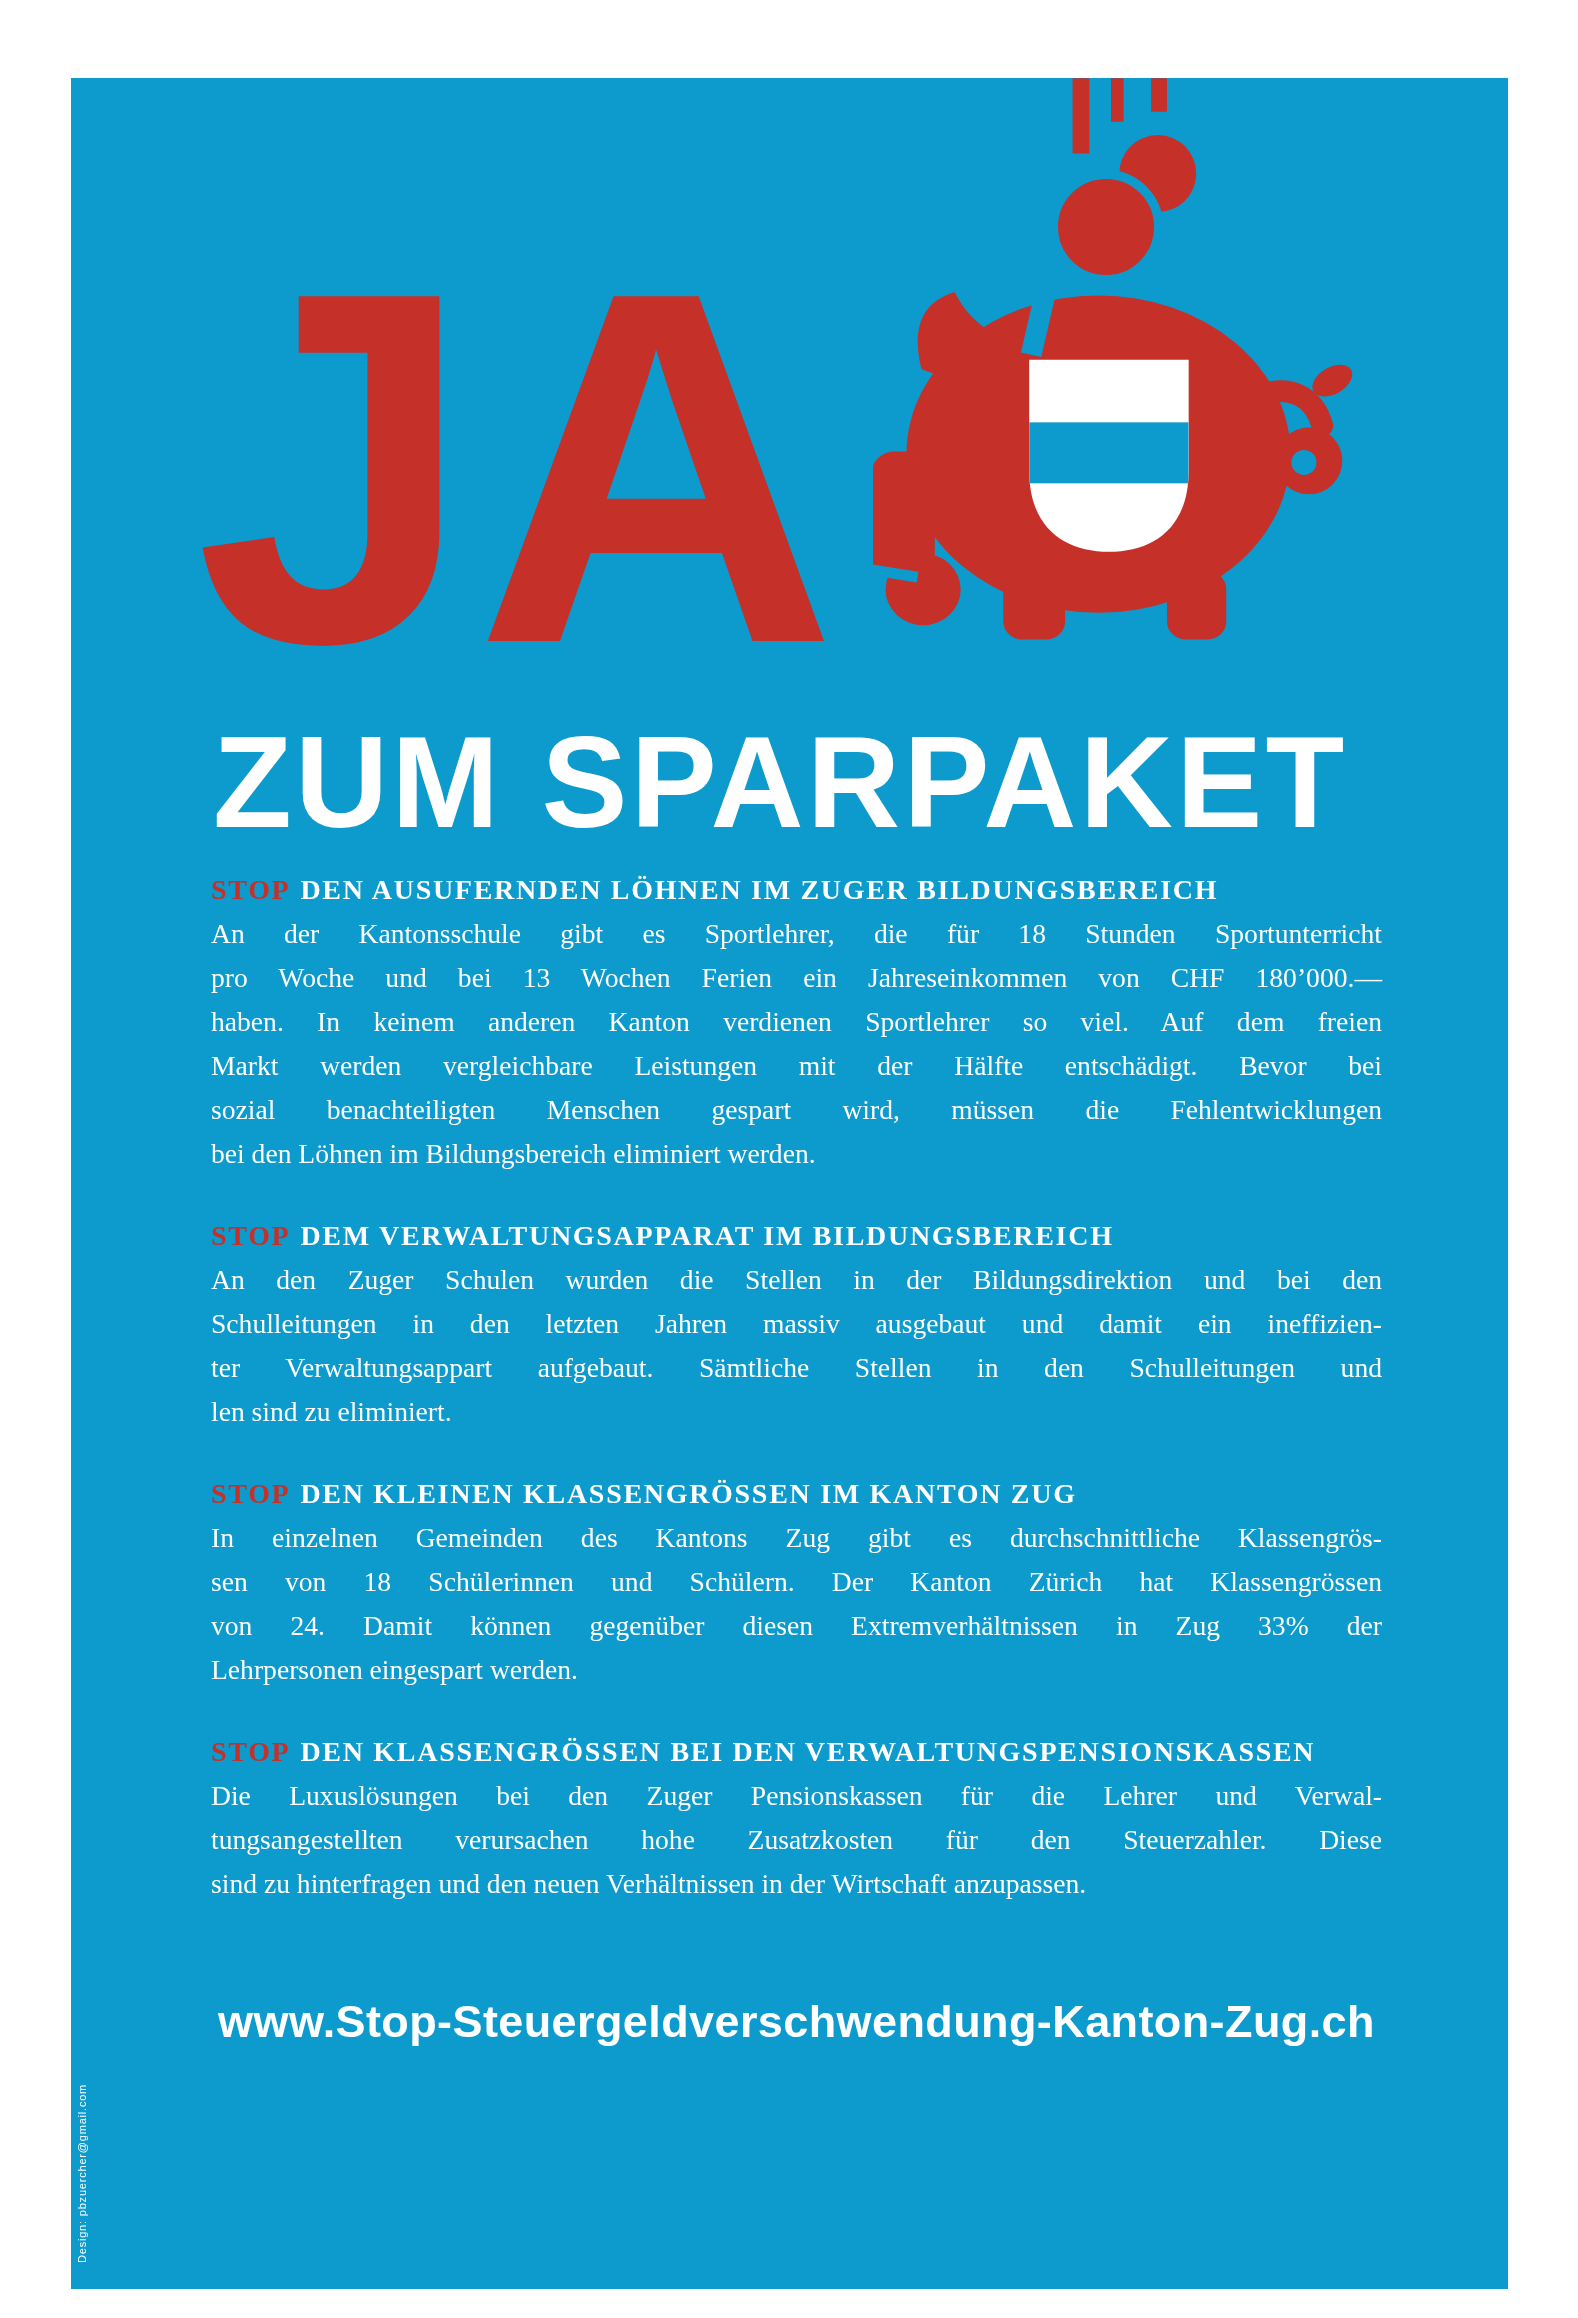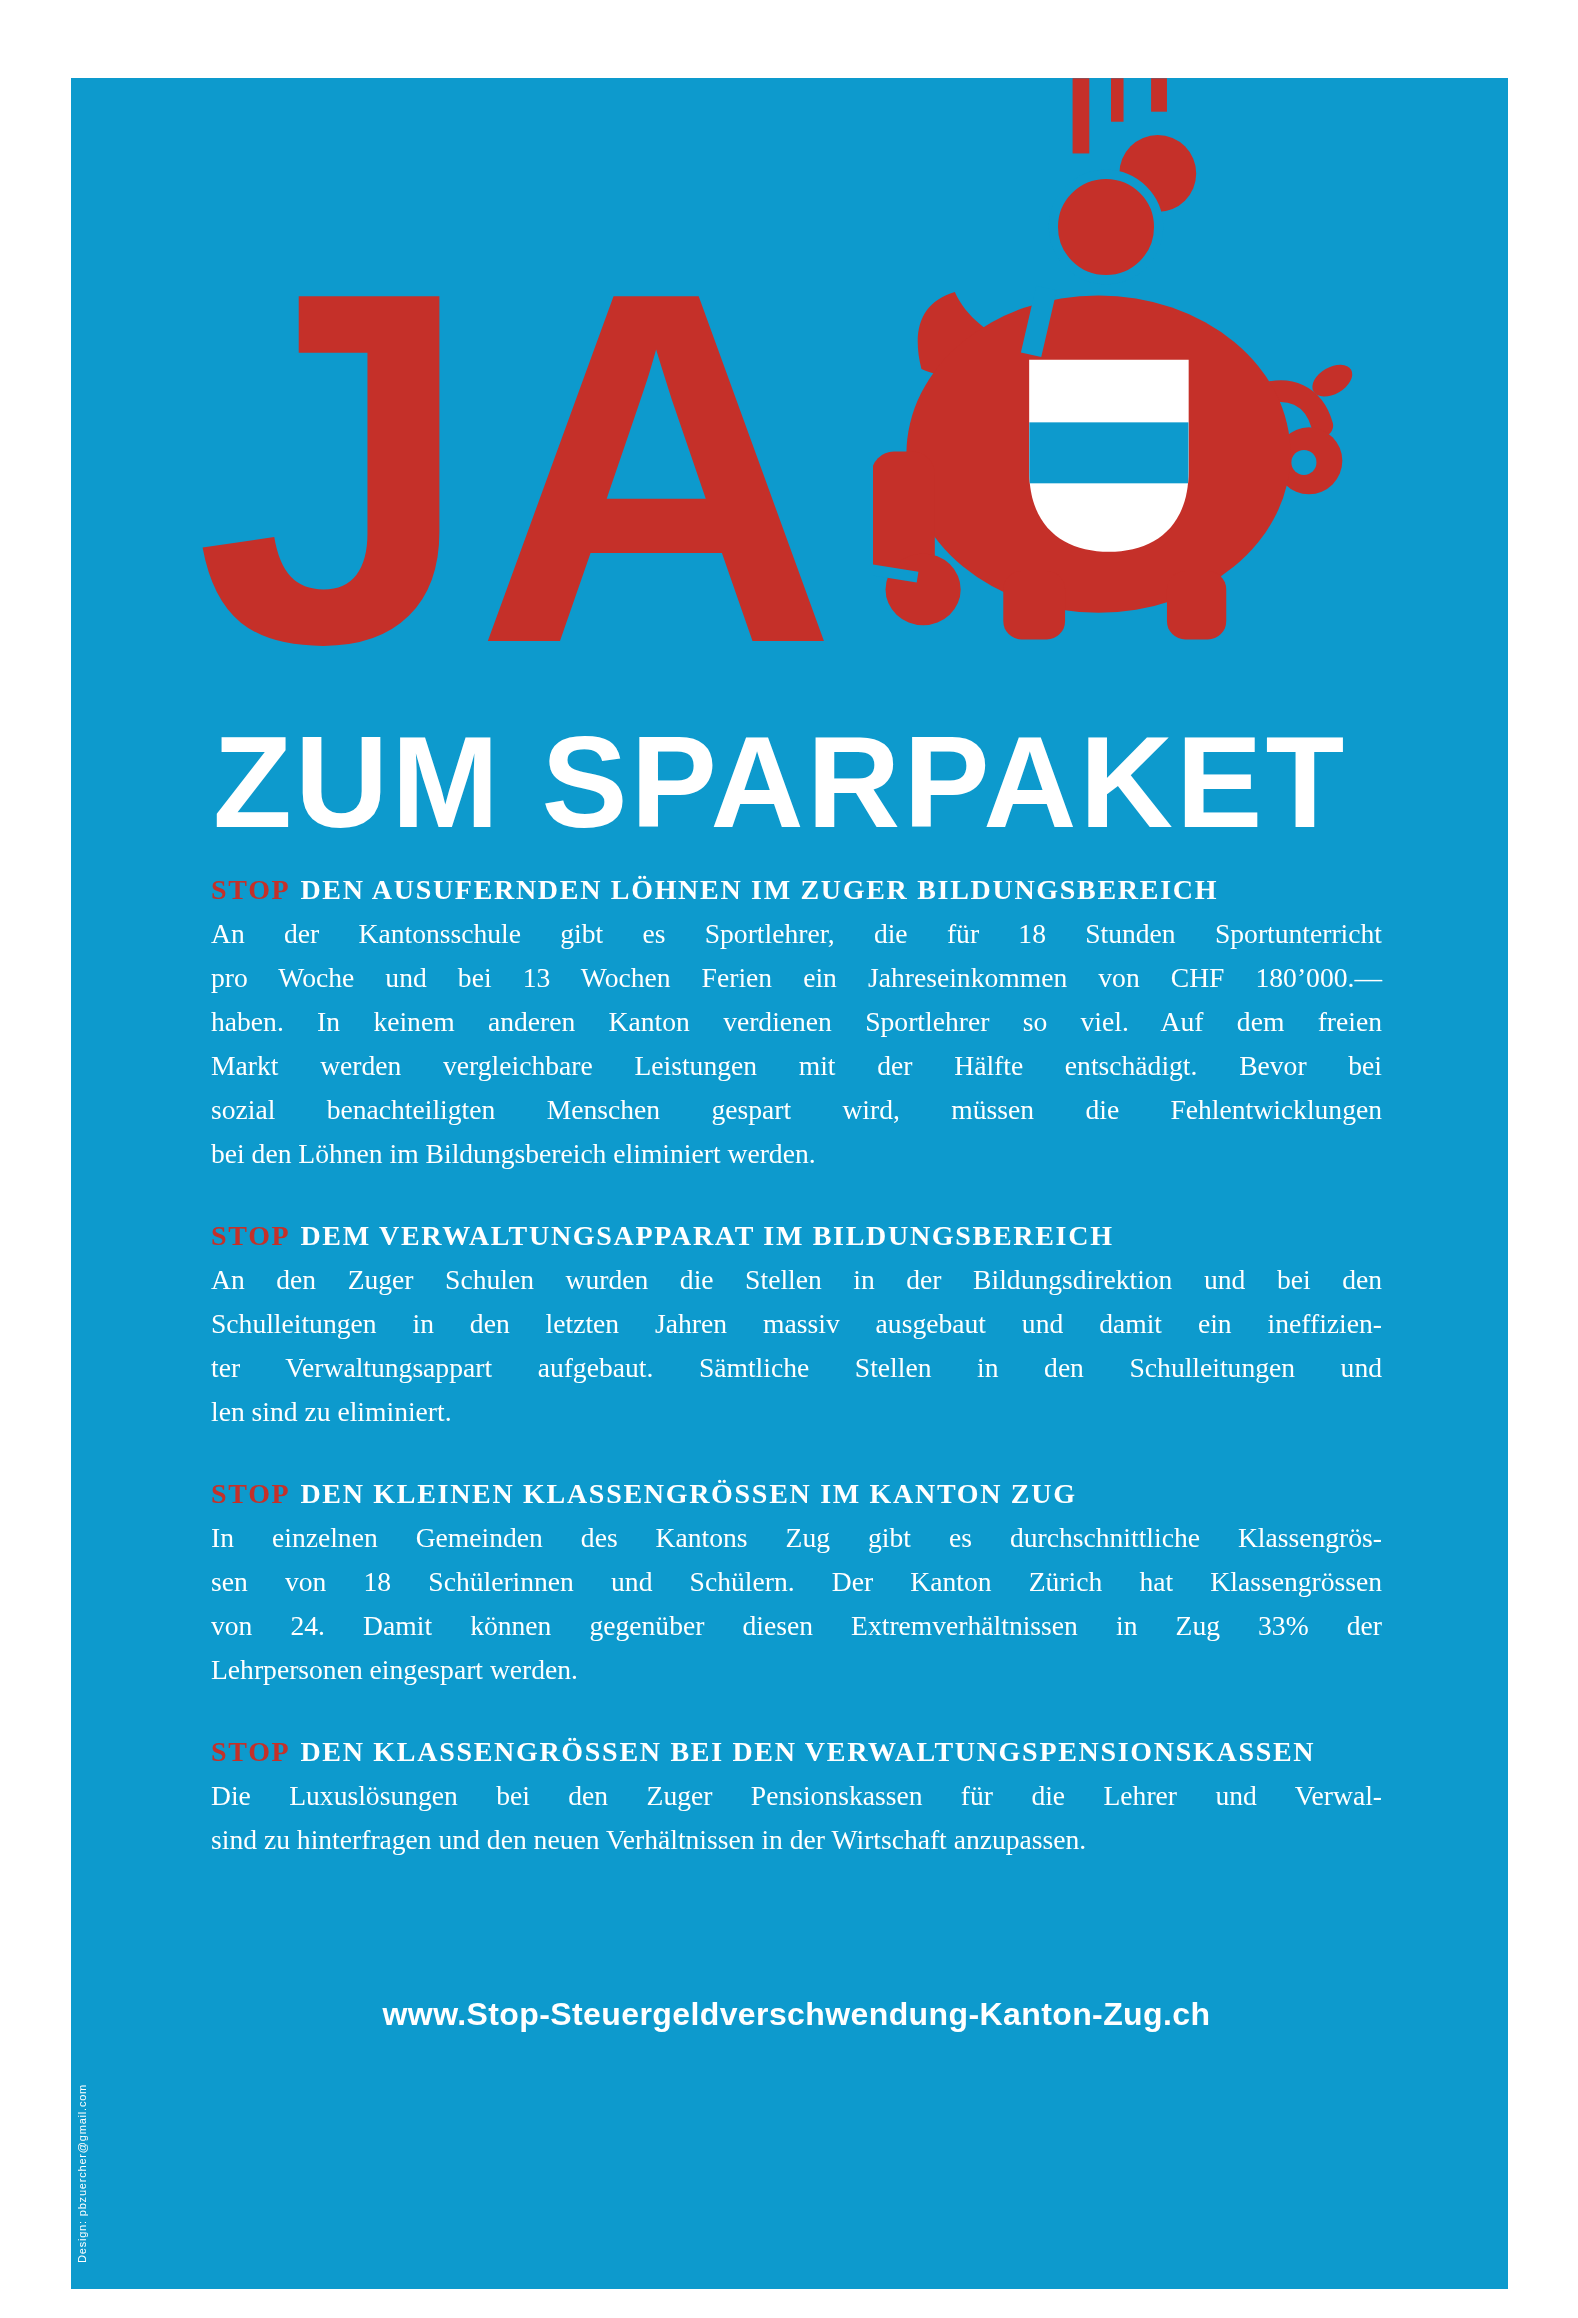--- a/index.html
+++ b/index.html
@@ -30,21 +30,21 @@
     letter-spacing:1.7px;white-space:nowrap;
   }
   .stop{color:#c53029;margin-right:10px;}
   .bodyline{
     font-size:27.6px;line-height:44px;color:#ffffff;
     text-align:justify;text-align-last:justify;
   }
   .bodyline.last{text-align-last:left;}
   .website{
     position:absolute;left:140px;top:1917px;width:1171px;text-align:center;
-    font-size:32px;line-height:1.2;font-weight:bold;color:#ffffff;
+    font-size:45px;line-height:1.2;font-weight:bold;color:#ffffff;
     letter-spacing:0.4px;white-space:nowrap;
   }
   .credit{
     position:absolute;left:16.7px;bottom:26px;
     transform-origin:0 100%;transform:rotate(-90deg);
     font-size:11px;color:#ffffff;letter-spacing:0.8px;white-space:nowrap;
   }
 </style>
 </head>
 <body>
@@ -138,20 +138,21 @@
           <div class="bodyline last">Lehrpersonen eingespart werden.</div>
         </div>
   </div>
 
   <div class="section">
     <div class="heading">
       <span class="stop">STOP</span><span class="htext">DEN KLASSENGRÖSSEN BEI DEN VERWALTUNGSPENSIONSKASSEN</span>
     </div>
     <div class="lines">
           <div class="bodyline">Die Luxuslösungen bei den Zuger Pensionskassen für die Lehrer und Verwal-</div>
+          <div class="bodyline">tungsangestellten verursachen hohe Zusatzkosten für den Steuerzahler. Diese</div>
           <div class="bodyline last">sind zu hinterfragen und den neuen Verhältnissen in der Wirtschaft anzupassen.</div>
         </div>
   </div>
 </div>
 
   <div class="website">www.Stop-Steuergeldverschwendung-Kanton-Zug.ch</div>
 
   <div class="credit">Design: pbzuercher@gmail.com</div>
 </div>
 

